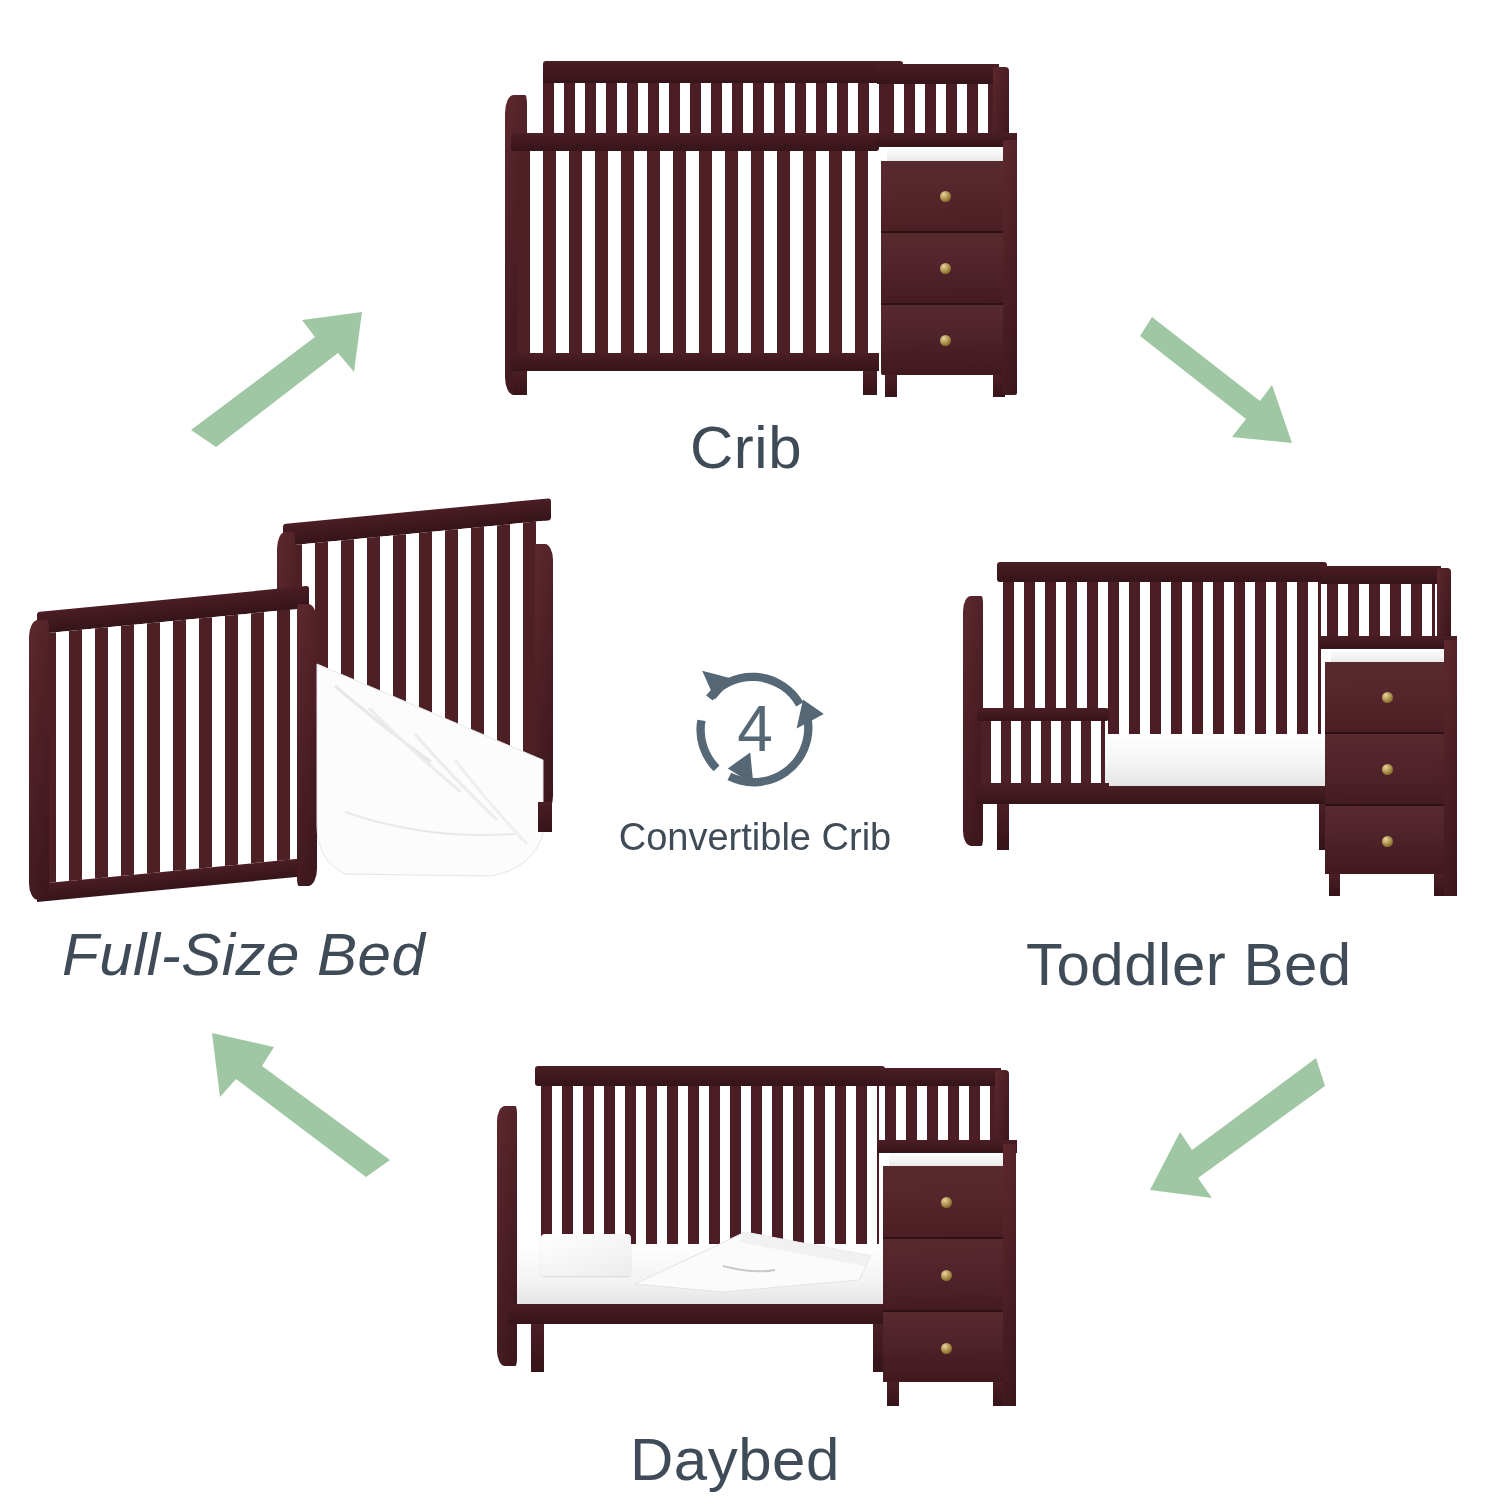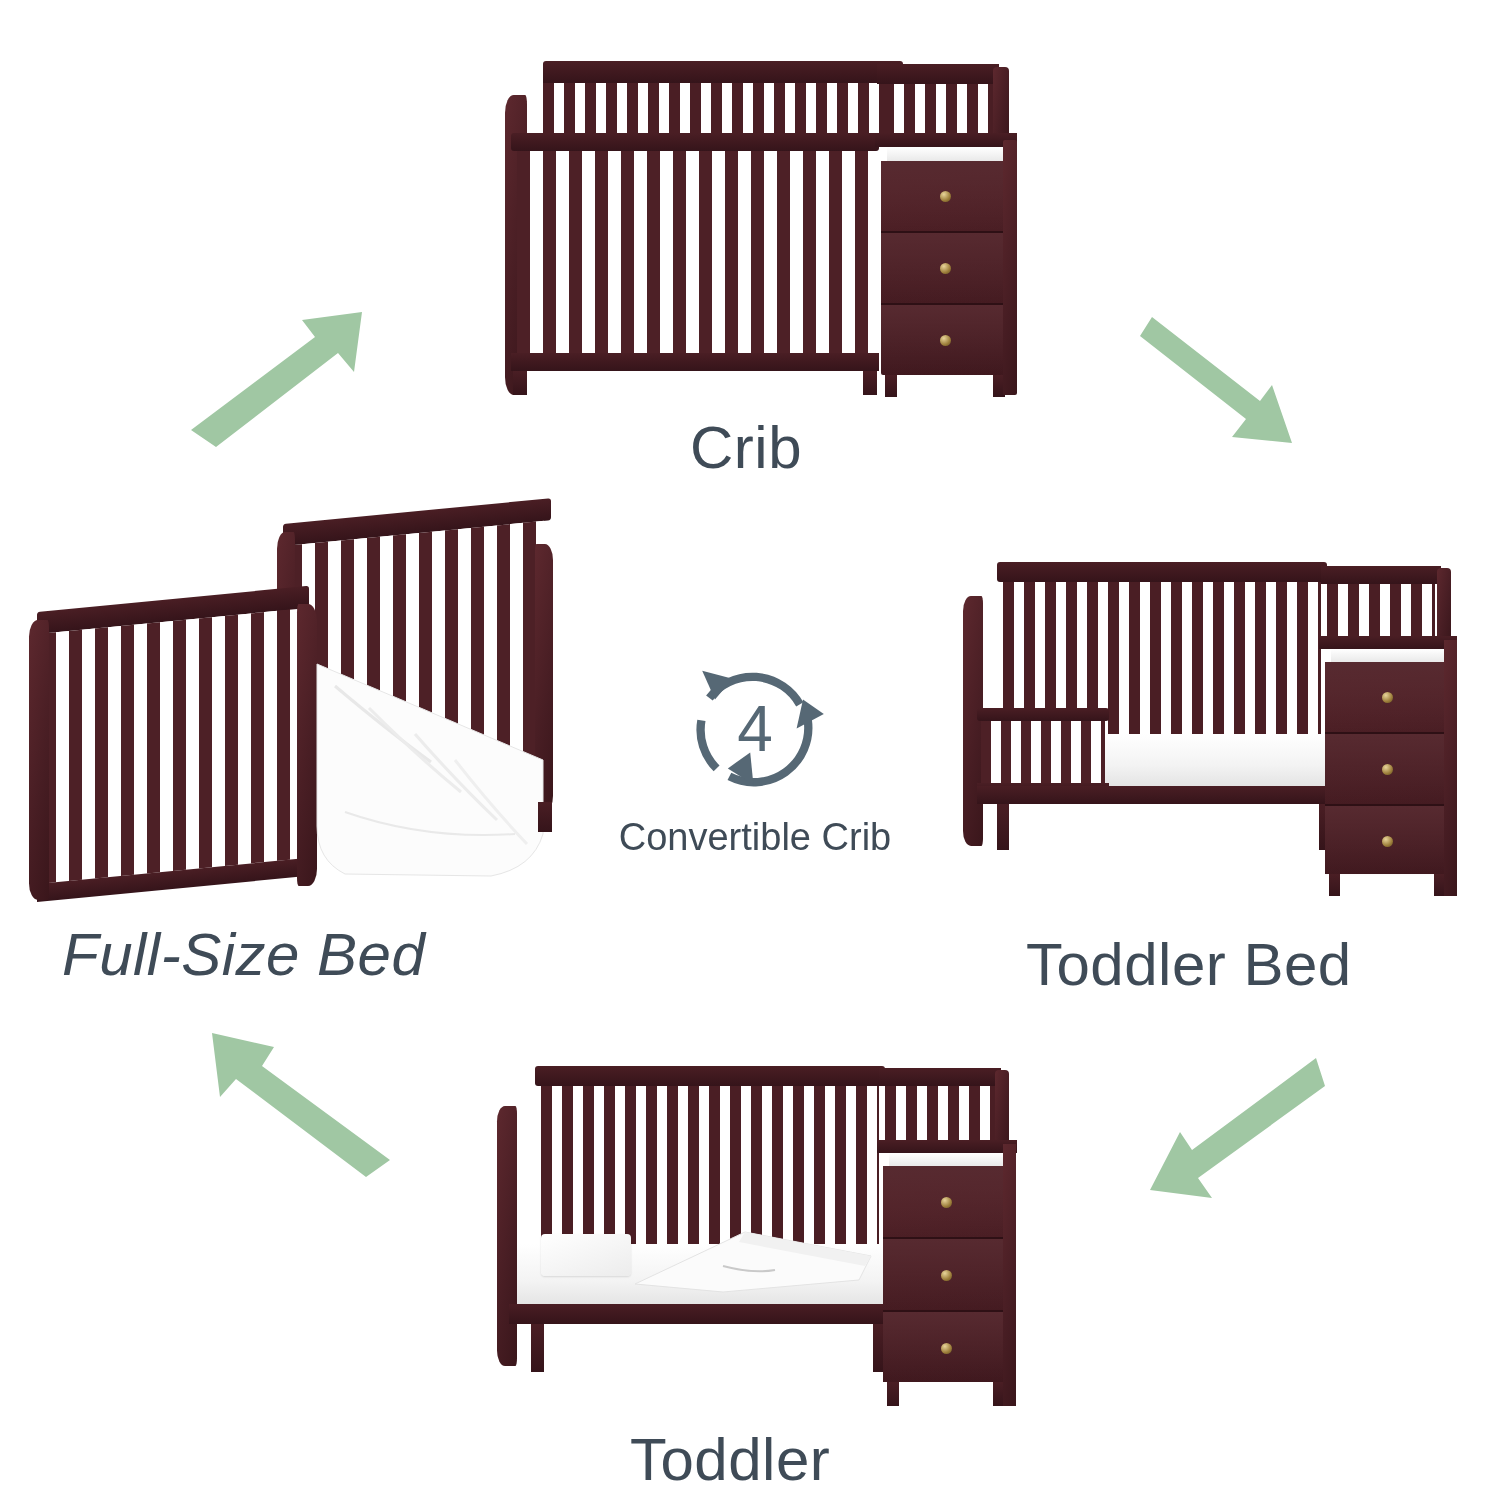--- a/index.html
+++ b/index.html
@@ -206,21 +206,21 @@
     </div>
     <div class="unit" style="left:396px;top:264px;width:126px;height:70px;
                 background:linear-gradient(180deg,#572a30,#48212700);">
       <span class="knob" style="left:58px;top:31px;"></span>
     </div>
     <div class="unit wood-d" style="left:400px;top:334px;width:12px;height:24px;"></div>
     <div class="unit wood-d" style="left:506px;top:334px;width:12px;height:24px;"></div>
     <div class="unit wood-l" style="left:516px;top:96px;width:13px;height:262px;"></div>
   </div>
 
-  <div class="label label-lg" style="left:630px;top:1425px;">Toddler</div>
+  <div class="label label-lg" style="left:630px;top:1425px;">Daybed</div>
 
   <div class="unit" style="left:15px;top:512px;width:550px;height:400px;">
 
     <div class="unit" style="left:268px;top:12px;width:268px;height:290px;
                 transform:skewY(-5.5deg);transform-origin:left top;">
       <div class="unit wood-d" style="left:0;top:0;width:268px;height:22px;border-radius:3px;"></div>
       <div class="unit slats" style="left:6px;top:22px;width:255px;height:250px;"></div>
     </div>
     <div class="unit wood-l" style="left:262px;top:20px;width:18px;height:280px;
                 border-radius:45% 8% 8% 45%/6% 3% 3% 6%;"></div>

